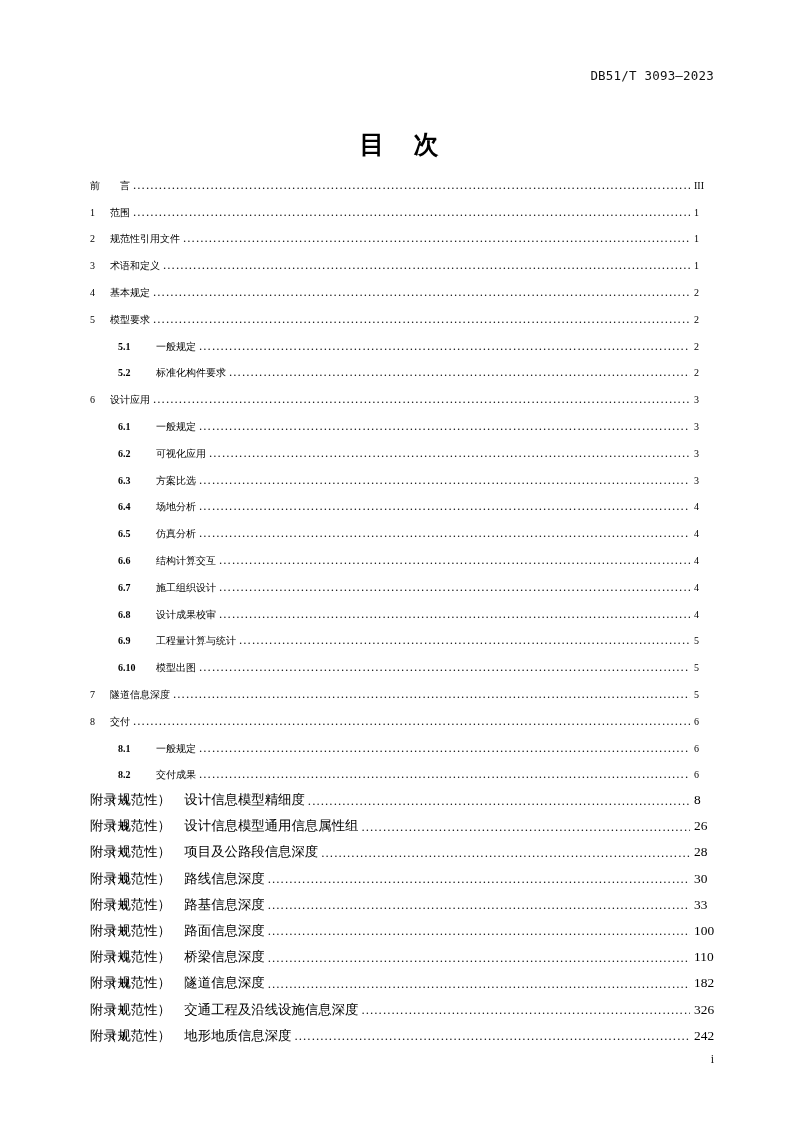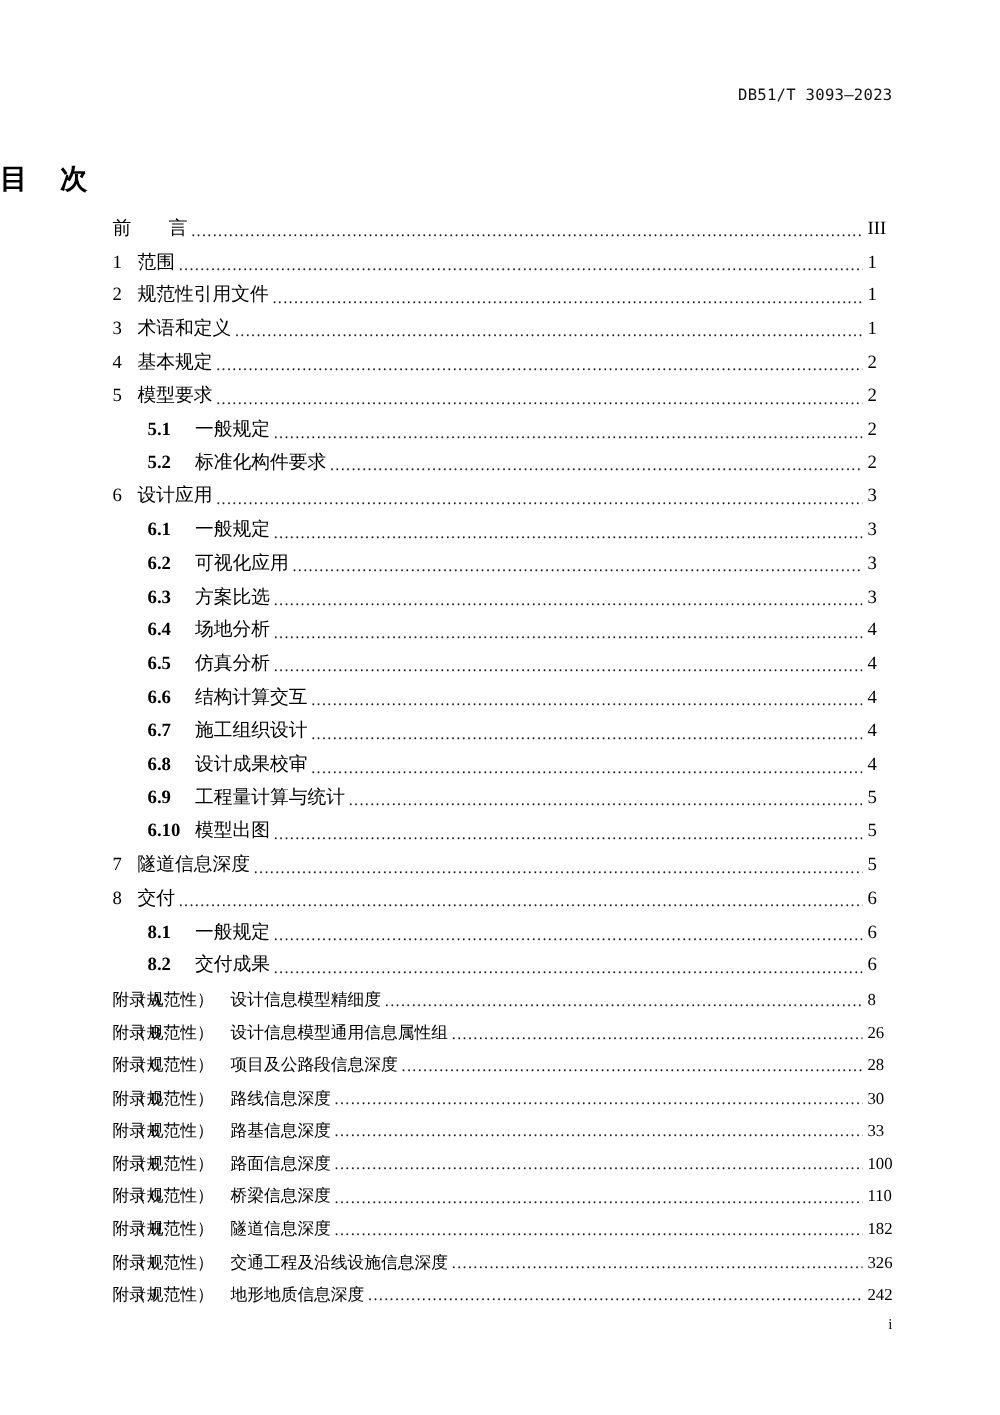--- a/index.html
+++ b/index.html
@@ -33,40 +33,40 @@
     color: #111111;
     white-space: nowrap;
   }
 
   
   .doc-title {
     position: absolute;
     top: 128px;
     left: 0;
     width: 800px;
-    text-align: left;
-    font-size: 22px;
+    text-align: center;
+    font-size: 25px;
     font-weight: bold;
     letter-spacing: 2px;
     color: #000000;
   }
 
   
   .toc {
     position: absolute;
     top: 164px;
     left: 90px;
     width: 626px;
   }
 
   .toc-entry {
     display: flex;
     align-items: flex-end;
     width: 100%;
-    font-size: 15px;
+    font-size: 10px;
     line-height: 1.0;
     height: 26.8px;
     box-sizing: border-box;
     color: #000000;
     white-space: nowrap;
   }
   .toc-entry.lv2 { height: 26.8px; }
   .toc-entry.appendix { height: 26.2px; font-size: 13.4px; }
 
   .e-num {

